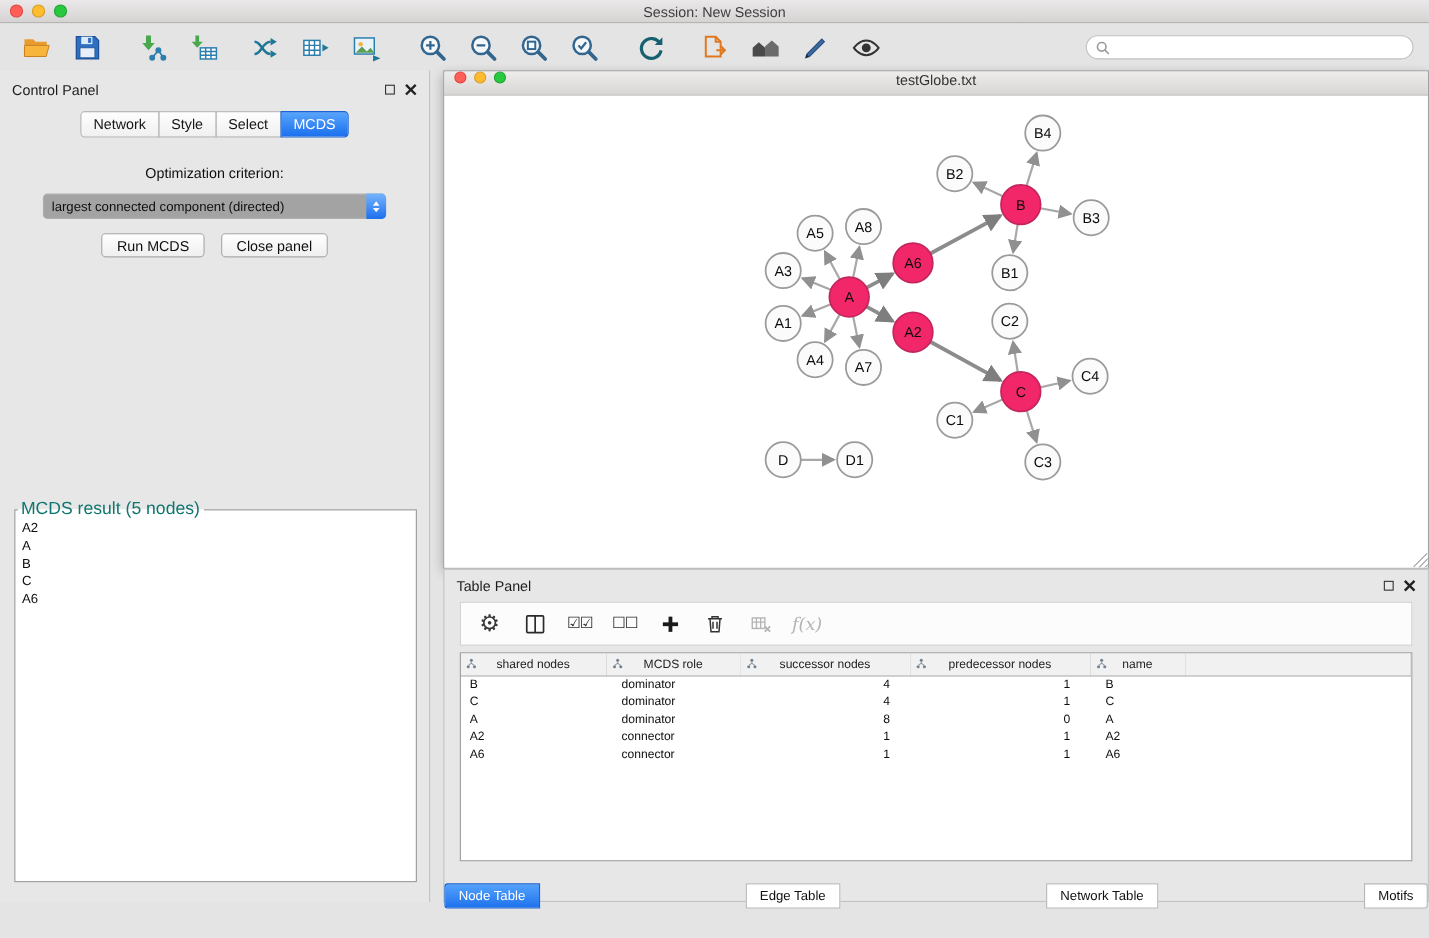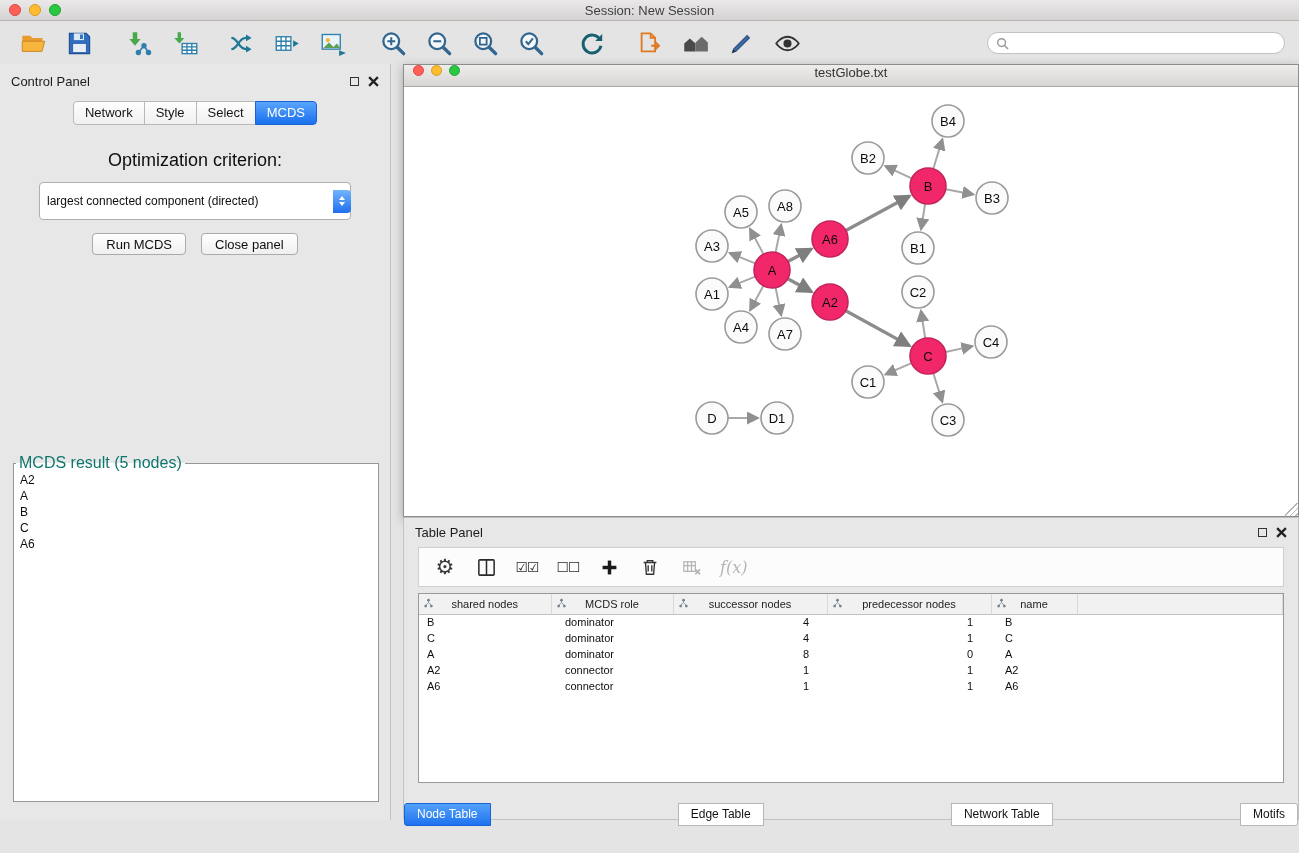--- a/index.html
+++ b/index.html
@@ -30,22 +30,22 @@
   .control-panel{width:391px;background:#e7e7e7;border-right:1px solid #c2c2c2;position:relative;padding-top:6px}
   .panel-header{height:22px;display:flex;align-items:center;padding:0 11px;font-size:13px;color:#1c1c1c}
   .panel-hicons{margin-left:auto;display:flex;gap:9px;align-items:center}
   .float-box{width:9px;height:9px;border:1.5px solid #333;display:inline-block;cursor:pointer}
   .x-ico{cursor:pointer;display:flex}
   .cp-tabs{display:flex;justify-content:center;margin-top:9px}
   .cp-tab{font-size:13px;padding:3px 11px 4px;background:linear-gradient(#fefefe,#f0f0f0);border:1px solid #b9b9b9;margin-left:-1px;color:#161616;cursor:pointer}
   .cp-tab:first-child{border-radius:4px 0 0 4px;margin-left:0}
   .cp-tab:last-child{border-radius:0 4px 4px 0}
   .cp-tab.active{background:linear-gradient(#58a5fc,#1b70ee);border-color:#1a63d4;color:#fff}
-  .opt-label{text-align:center;margin-top:25px;font-size:18px;color:#0e0e0e}
-  .dropdown{margin:11px auto 0;width:312px;height:38px;background:#ffffff;border:1px solid #b0afaf;border-radius:4px;display:flex;align-items:center;cursor:pointer}
+  .opt-label{text-align:center;margin-top:25px;font-size:13px;color:#0e0e0e}
+  .dropdown{margin:11px auto 0;width:312px;height:23px;background:#a3a3a3;border:1px solid #b0afaf;border-radius:4px;display:flex;align-items:center;cursor:pointer}
   .ddtext{flex:1;font-size:12px;padding-left:7px;color:#0e0e0e;white-space:nowrap;overflow:hidden}
   .stepper{width:18px;height:23px;margin:-1px -1px -1px 0;border-radius:0 4px 4px 0;background:linear-gradient(#74b4fd,#1d6fee);display:flex;flex-direction:column;align-items:center;justify-content:center;gap:2px;flex:none}
   .stepper i{width:0;height:0;border-left:3.5px solid transparent;border-right:3.5px solid transparent;display:block}
   .stepper .up{border-bottom:4px solid #fff}
   .stepper .down{border-top:4px solid #fff}
   .cp-buttons{display:flex;justify-content:center;gap:15px;margin-top:13px}
   .mac-btn{font-size:13px;height:22px;padding:0 13px;background:linear-gradient(#ffffff,#efeff0);border:1px solid #ababab;border-radius:4px;color:#0e0e0e;cursor:pointer;font-family:"Liberation Sans",sans-serif}
   fieldset.result{position:absolute;left:13px;right:11px;top:390px;bottom:18px;border:1px solid #979797;background:#fff}
   fieldset.result legend{font-size:16px;color:#0f766e;padding:0 3px;margin-left:2px}
   .result-item{padding:1px 6px 0;font-size:12px;color:#0e0e0e;line-height:15px;cursor:default}

